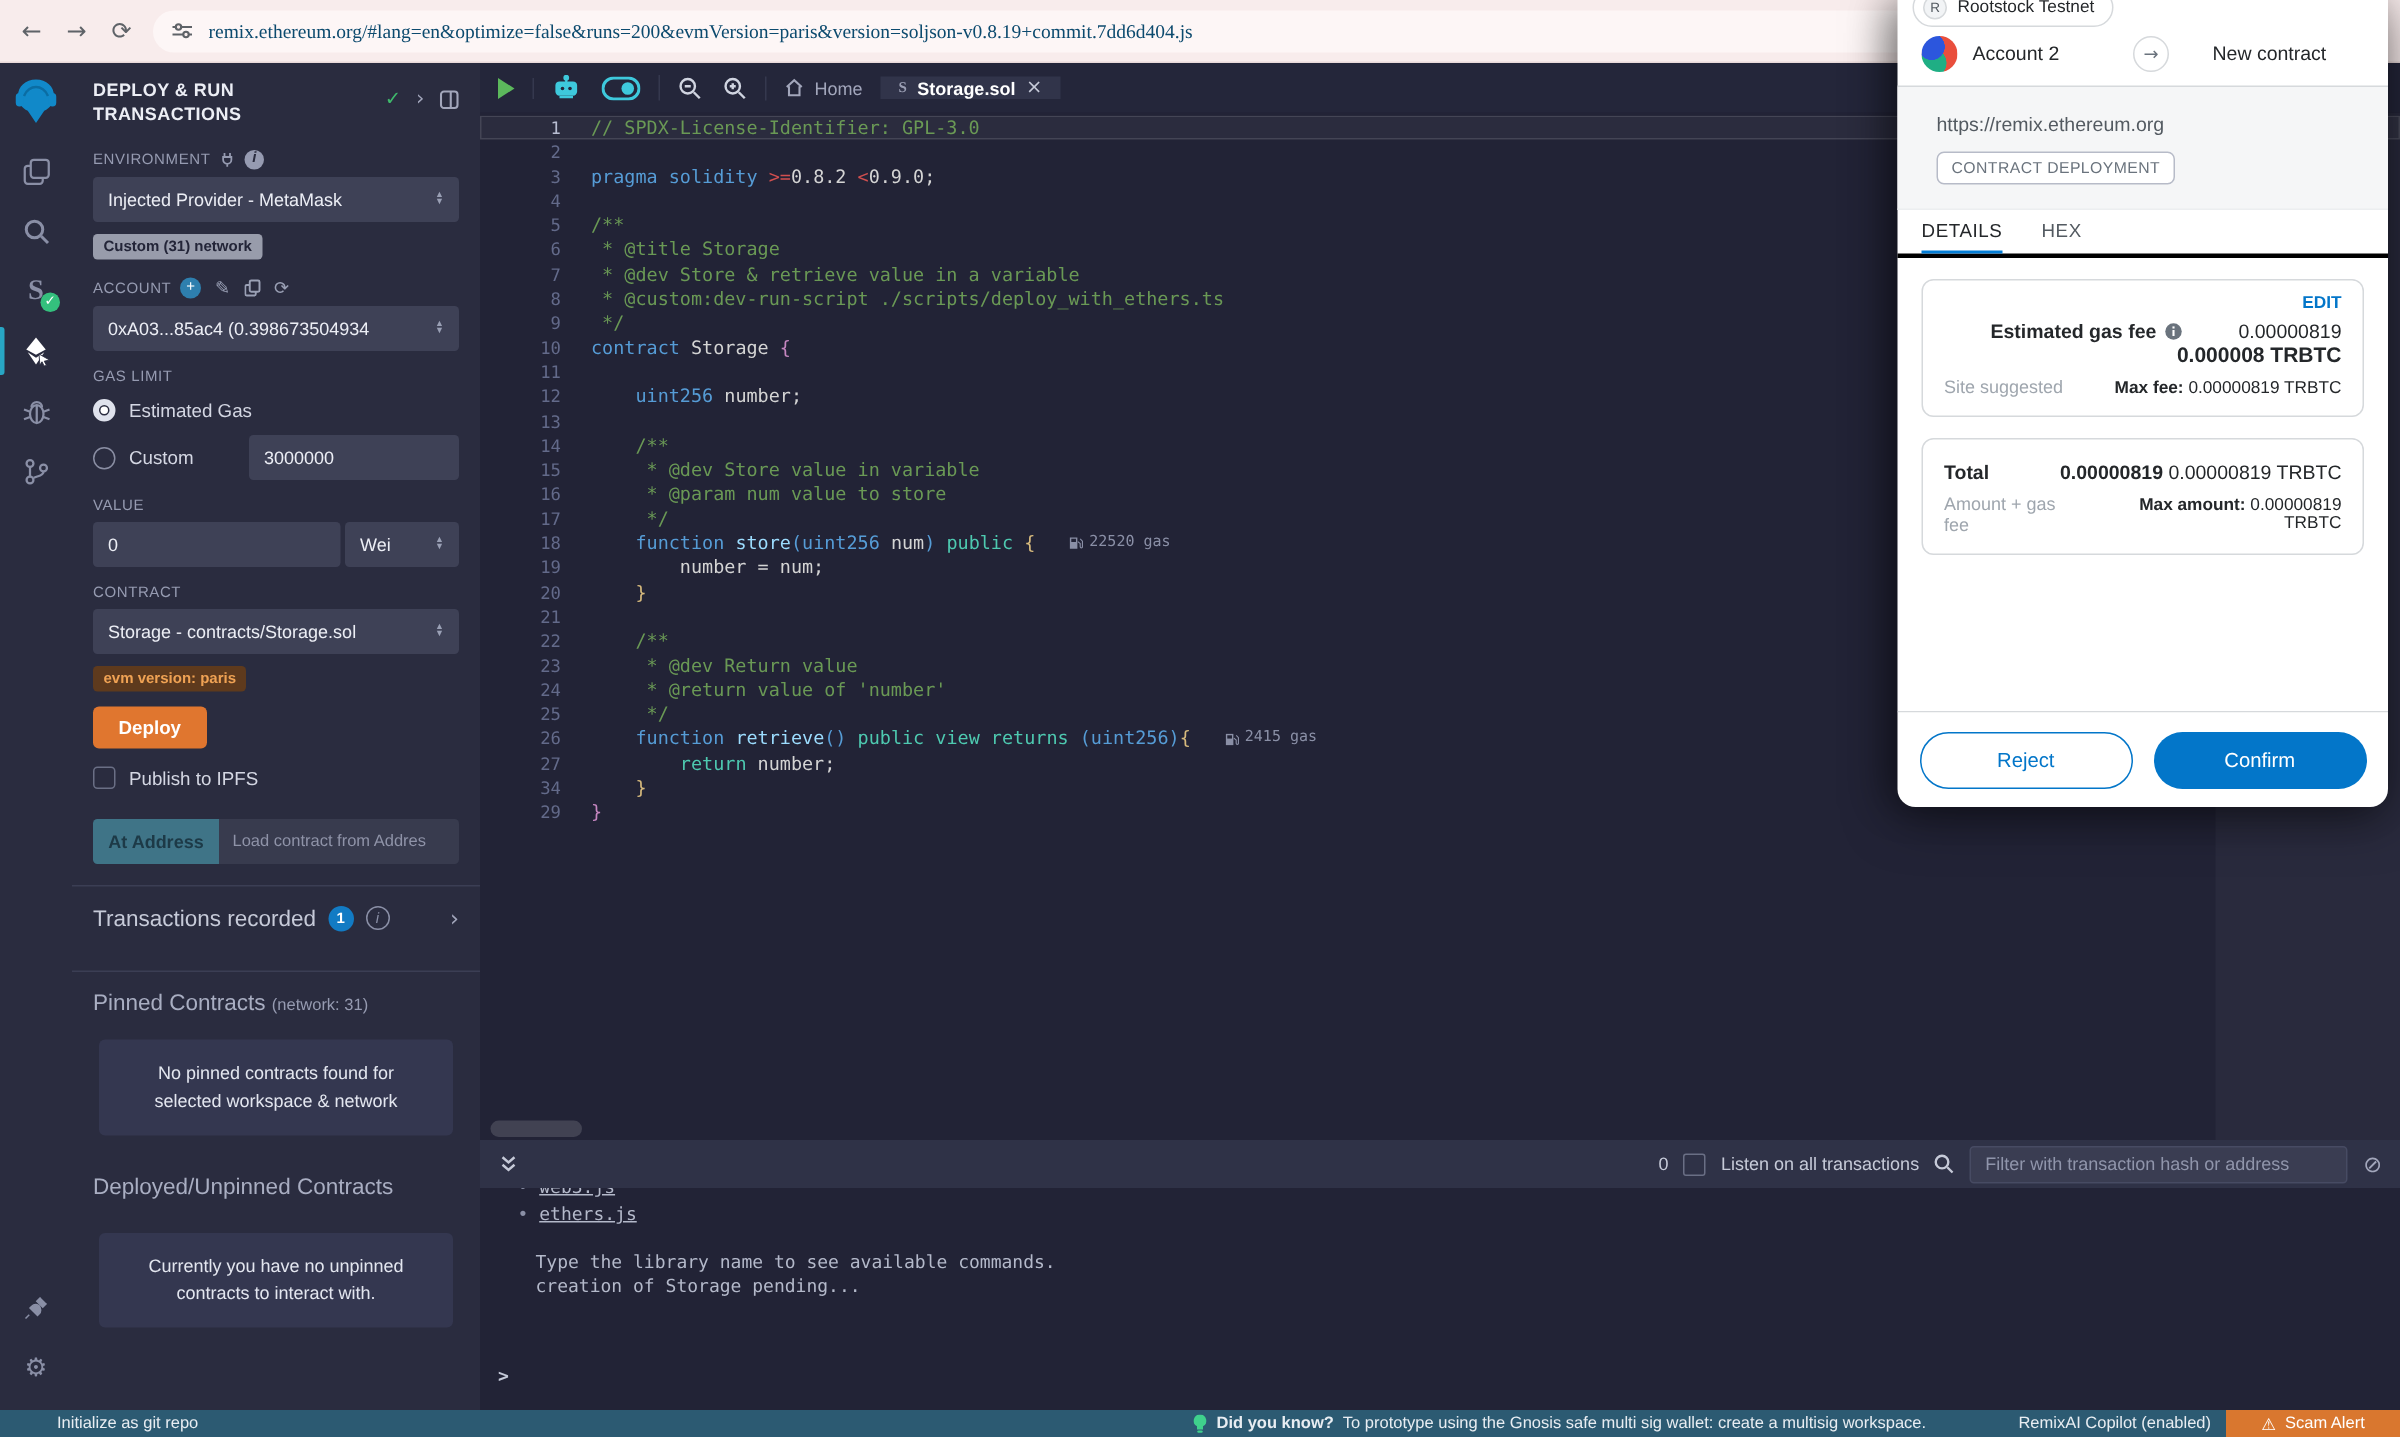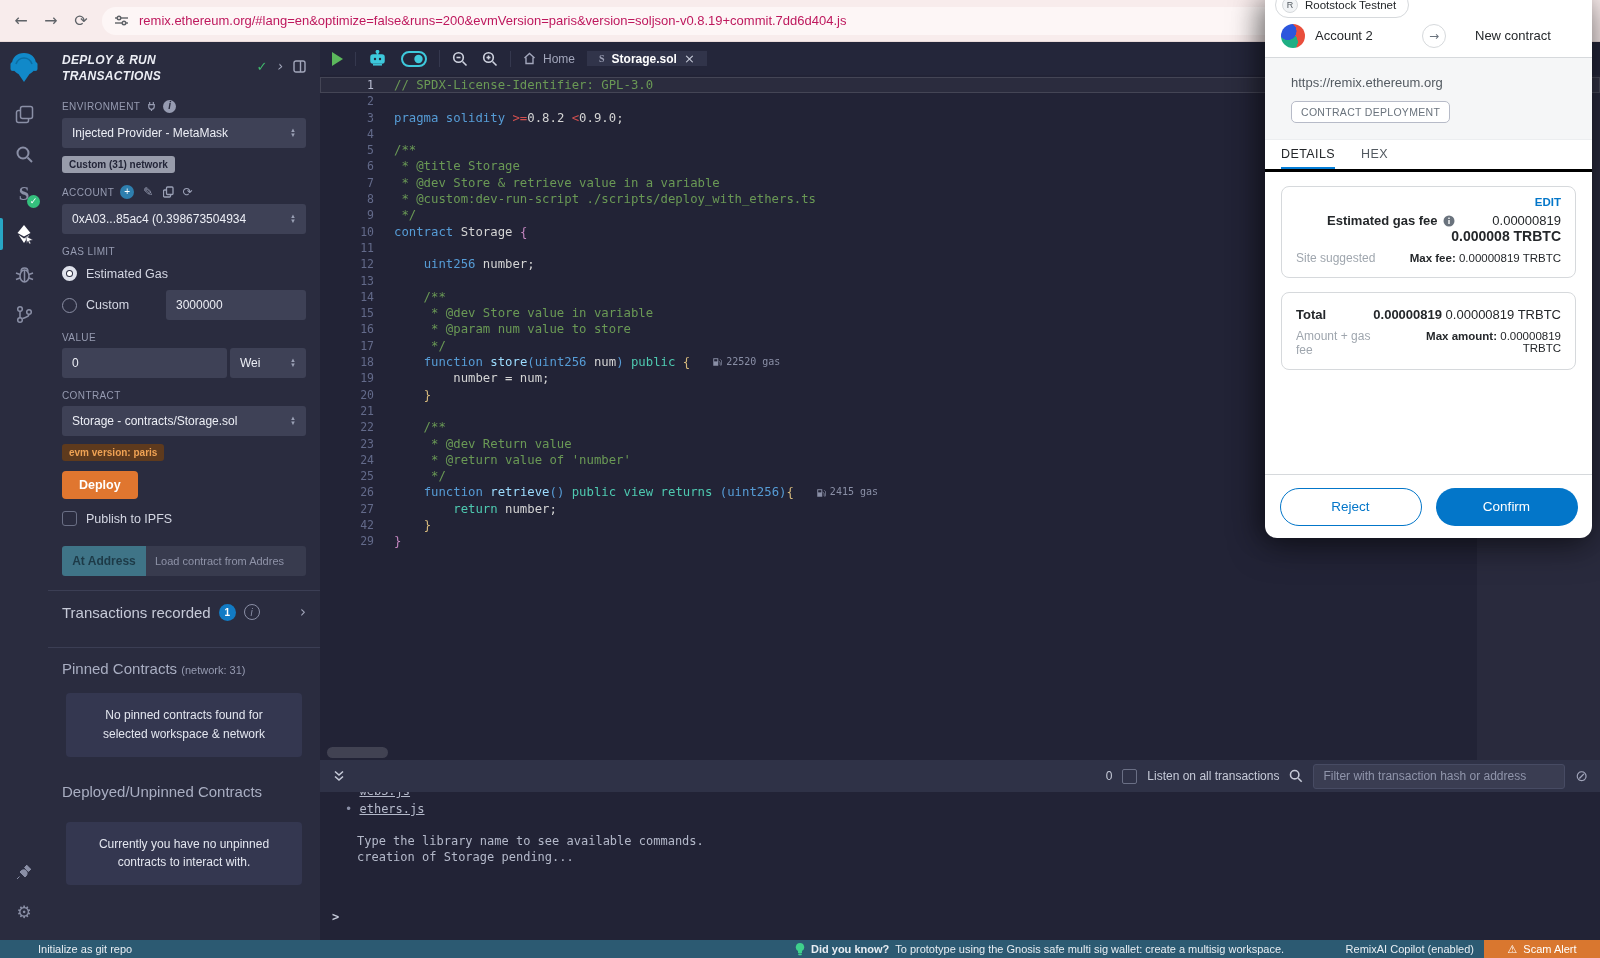--- a/index.html
+++ b/index.html
@@ -4,33 +4,33 @@
 <style>
   * { margin:0; padding:0; box-sizing:border-box; }
   html,body { width:1600px; height:958px; overflow:hidden; }
   body { position:relative; background:#222336; font-family:"Liberation Sans",sans-serif; }
   .glyph { font-family:"DejaVu Sans",sans-serif; }
 
   
   #browser-bar { position:absolute; left:0; top:0; width:1600px; height:42px; background:#f8ecec; border-bottom:1px solid #e9dada; display:flex; align-items:center; z-index:5; }
   .nav-ico { color:#5f6368; font-size:16px; width:30px; text-align:center; }
   #url-pill { margin-left:6px; height:28px; width:1440px; background:#fdf6f6; border-radius:14px; display:flex; align-items:center; padding:0 12px; }
-  #url-text { font-size:13px; color:#be185d; white-space:nowrap; overflow:hidden; }
+  #url-text { font-size:13px; color:#0c4a6e; white-space:nowrap; overflow:hidden;font-family:Liberation Serif, serif; }
 
   
   #activity-bar { position:absolute; left:0; top:42px; width:48px; height:898px; background:#2a2c3f; z-index:2; }
   .act-item { width:48px; height:40px; display:flex; align-items:center; justify-content:center; position:relative; color:#8a8fa6; }
   .act-item.active { color:#fff; }
   .act-item.active::before { content:''; position:absolute; left:0; top:4px; bottom:4px; width:3px; background:#28a6c4; border-radius:0 2px 2px 0; }
   .badge-check { position:absolute; right:8px; bottom:6px; width:13px; height:13px; border-radius:50%; background:#34c07d; color:#fff; font-size:9px; line-height:13px; text-align:center; }
   .act-bottom { position:absolute; left:0; bottom:8px; }
 
   
   #side-panel { position:absolute; left:48px; top:42px; width:272px; height:898px; background:#2a2c3f; z-index:2; color:#d4d7e3; overflow:hidden; }
-  #panel-header { display:flex; align-items:flex-start; padding:10px 14px 4px;font-style:italic; }
+  #panel-header { display:flex; align-items:flex-start; padding:10px 14px 4px; }
   #panel-title { font-size:12px; font-weight:bold; color:#eceef5; letter-spacing:.3px; line-height:1.35; width:150px; }
   .hdr-icons { margin-left:auto; display:flex; align-items:center; gap:10px; margin-top:6px; }
   .lbl { font-size:10px; color:#969bb1; letter-spacing:.4px; margin:12px 14px 5px; display:flex; align-items:center; gap:6px; }
   .sel, .inp { height:30px; background:#3e4156; border-radius:3px; display:flex; align-items:center; padding:0 10px; font-size:12px; color:#eceef5; margin:0 14px; }
   .sel .stepper { margin-left:auto; display:flex; flex-direction:column; line-height:5px; font-size:6px; color:#9aa0b5; }
   .stepper::before { content:'▲'; } .stepper::after { content:'▼'; }
   .pill-badge { display:inline-block; background:#989cab; color:#232538; font-size:10px; font-weight:bold; border-radius:3px; padding:3px 7px; margin:8px 14px 0; }
   .acct-icons { display:flex; gap:9px; align-items:center; }
   .plus-circ { width:14px; height:14px; border-radius:50%; background:#2e7fae; color:#fff; font-size:10px; line-height:14px; text-align:center; }
   .radio-row { display:flex; align-items:center; gap:9px; margin:9px 14px 0; font-size:12.5px; color:#d4d7e3; }
@@ -411,21 +411,21 @@
       <div class="cl"><span class="ln">22</span><span class="ct"><span class="cm">    /**</span></span></div>
       <div class="cl"><span class="ln">23</span><span class="ct"><span class="cm">     * @dev Return value</span></span></div>
       <div class="cl"><span class="ln">24</span><span class="ct"><span class="cm">     * @return value of 'number'</span></span></div>
       <div class="cl"><span class="ln">25</span><span class="ct"><span class="cm">     */</span></span></div>
       <div class="cl"><span class="ln">26</span><span class="ct"><span class="tx">    </span><span class="kw">function</span><span class="tx"> </span><span class="fn">retrieve</span><span class="b3">()</span><span class="tx"> </span><span class="kw2">public</span><span class="tx"> </span><span class="kw2">view</span><span class="tx"> </span><span class="kw2">returns</span><span class="tx"> </span><span class="b3">(</span><span class="kw">uint256</span><span class="b3">)</span><span class="b1">{</span></span><span class="gas"><svg width="10" height="10" viewBox="0 0 16 16">
             <path d="M2 2h8v12H2z" fill="#8a8fa6"></path>
             <path d="M3.5 3.5h5v3.5h-5z" fill="#222336"></path>
             <path d="M10.5 6.5l2.5 2v3.5a1.2 1.2 0 0 0 2.4 0V6L13 3.6" stroke="#8a8fa6" stroke-width="1.2" fill="none"></path>
           </svg><span>2415 gas</span></span></div>
       <div class="cl"><span class="ln">27</span><span class="ct"><span class="tx">        </span><span class="kw2">return</span><span class="tx"> number;</span></span></div>
-      <div class="cl"><span class="ln">42</span><span class="ct"><span class="tx">    </span><span class="b1">}</span></span></div>
+      <div class="cl"><span class="ln">34</span><span class="ct"><span class="tx">    </span><span class="b1">}</span></span></div>
       <div class="cl"><span class="ln">29</span><span class="ct"><span class="b2">}</span></span></div>
     </div>
   <div id="h-scroll-thumb"></div>
 </div>
 
 <div id="terminal-bar">
   <span style="margin-left:12px;">
     <svg width="14" height="14" viewBox="0 0 14 14" fill="none" stroke="#c6cad8" stroke-width="1.6">
         <path d="M3 2.5l4 3.5 4-3.5M3 7.5l4 3.5 4-3.5"></path>
       </svg>

